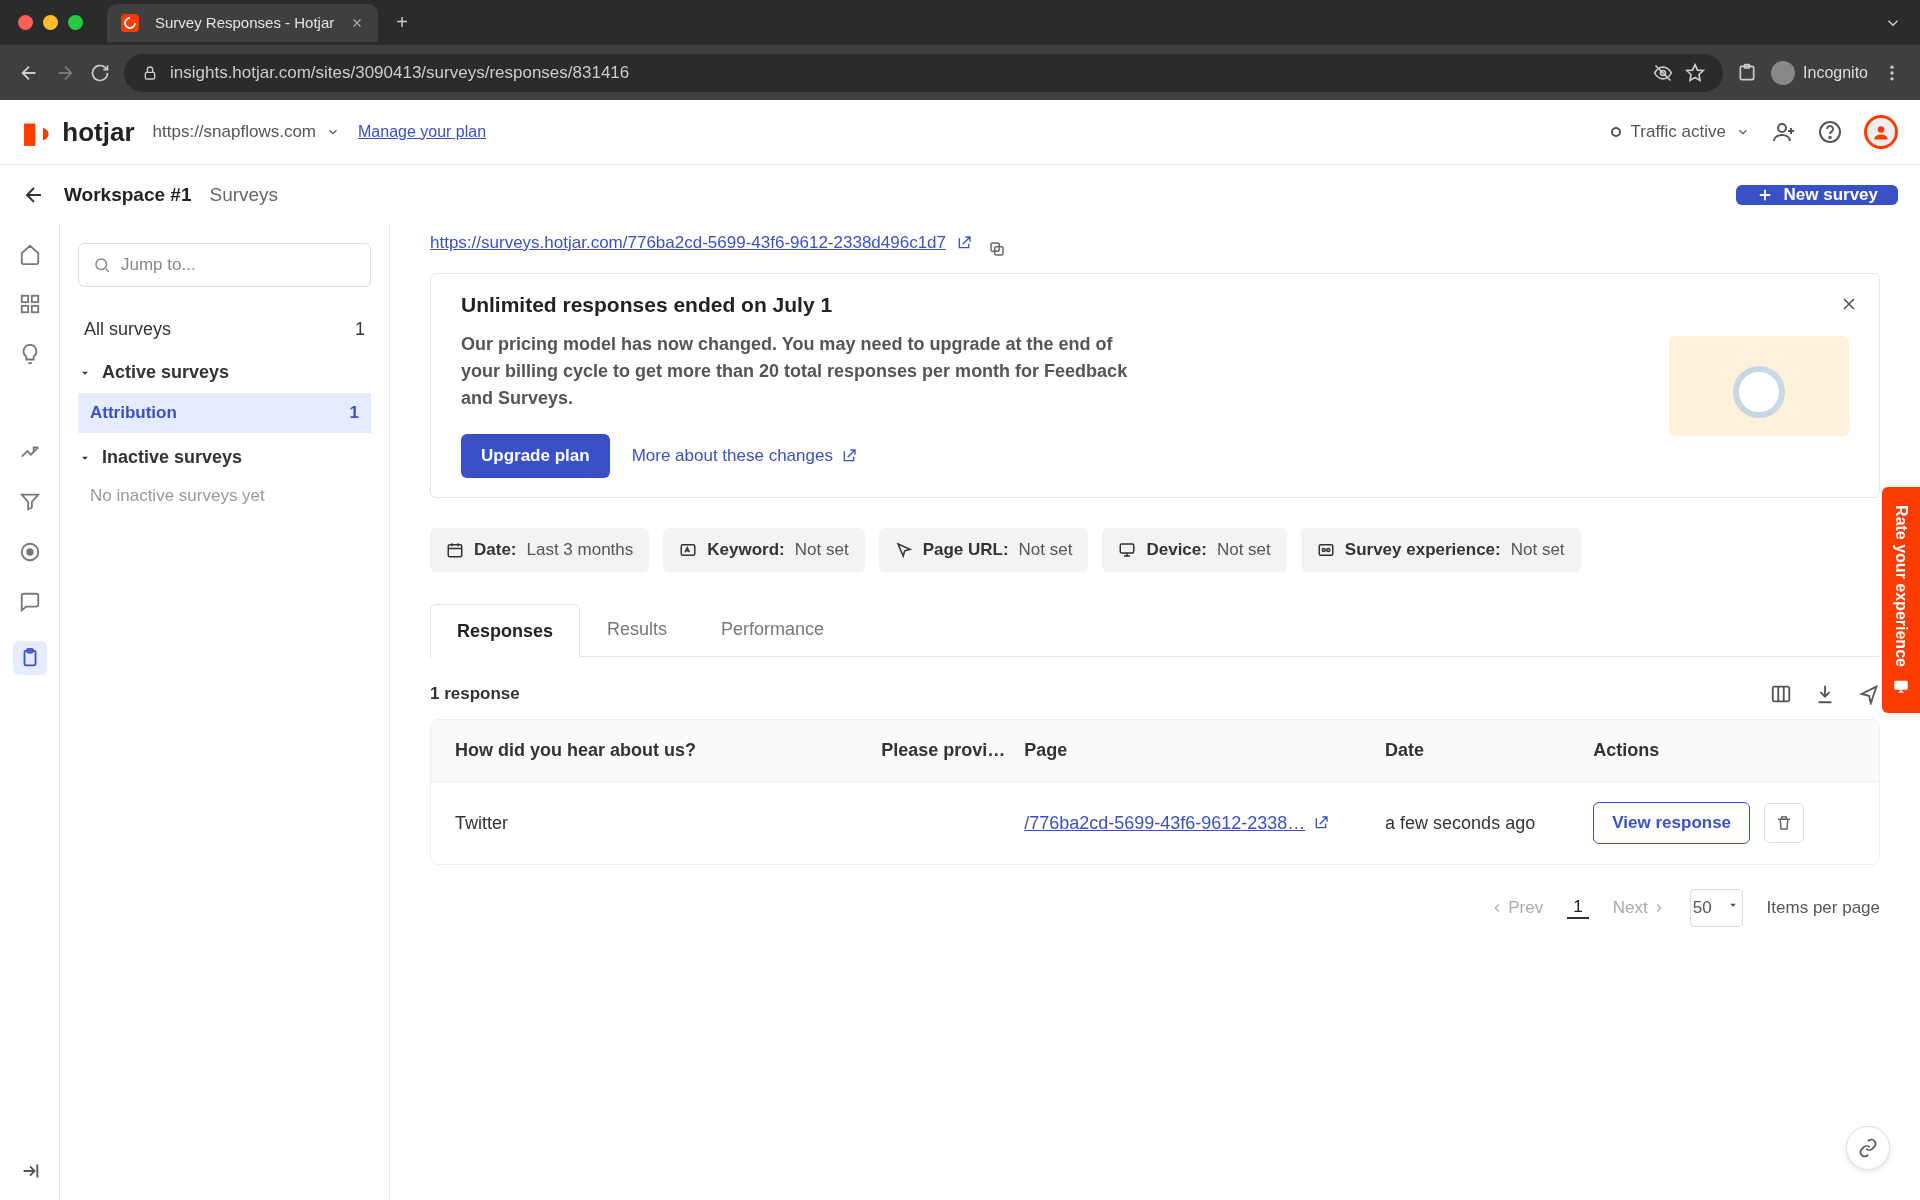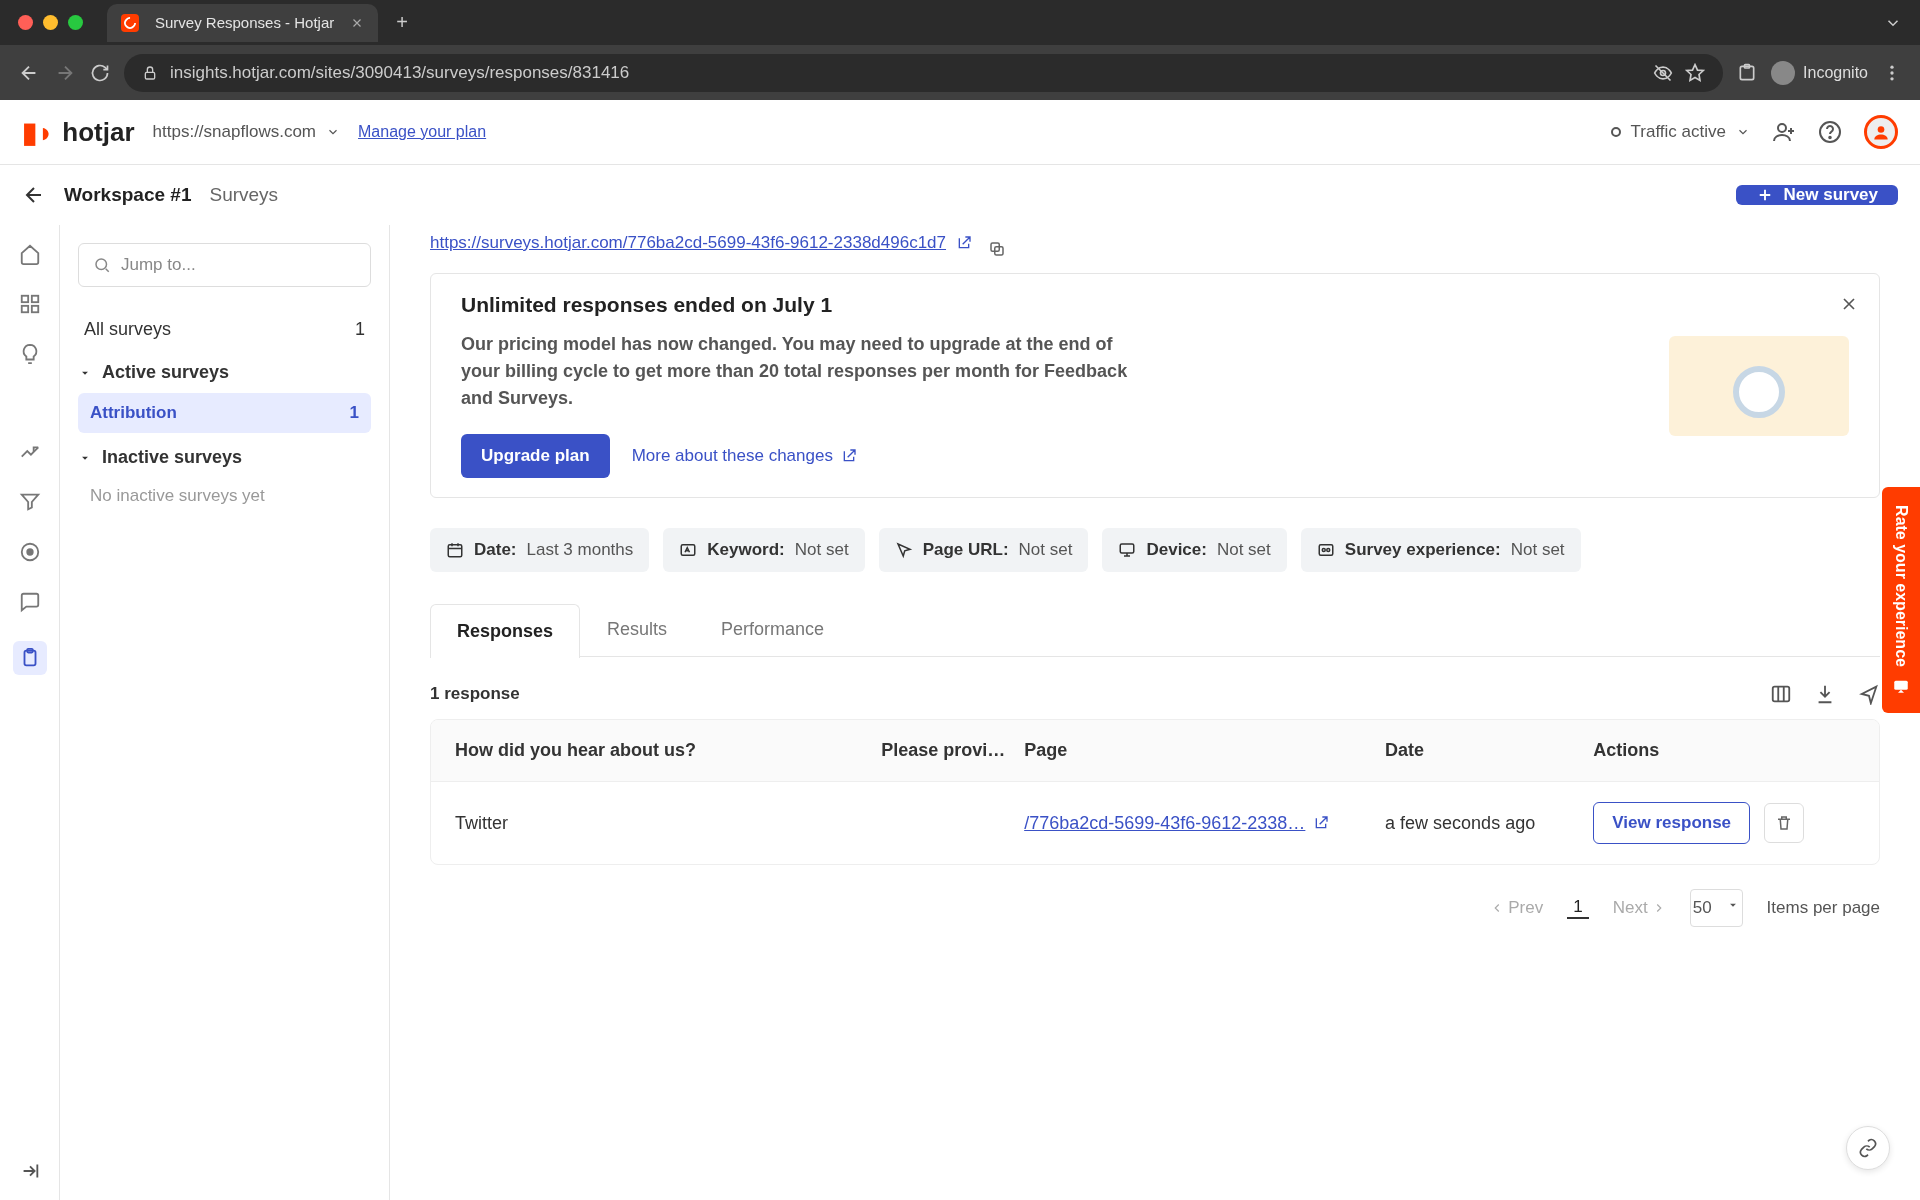--- a/index.html
+++ b/index.html
@@ -48,21 +48,21 @@
 .body { flex: 1; display: flex; overflow: hidden; }
 .icon-rail { width: 60px; border-right: 1px solid #e5e5e5; display: flex; flex-direction: column; align-items: center; padding-top: 18px; gap: 28px; }
 .rail-item { color: #777; cursor: pointer; display:flex; }
 .rail-item.active { color: #3a51c6; background: #e7ebff; border-radius: 6px; padding: 6px; }
 .rail-bottom { margin-top: auto; margin-bottom: 18px; color: #555; cursor: pointer; }
 
 .sidebar { width: 330px; border-right: 1px solid #e5e5e5; padding: 18px; }
 .jump { border: 1px solid #ddd; border-radius: 6px; height: 44px; display: flex; align-items: center; padding: 0 14px; gap: 10px; color: #888; font-size: 17px; margin-bottom: 24px; }
 .sb-row { display: flex; justify-content: space-between; font-size: 18px; color: #333; padding: 8px 6px; cursor: pointer; }
 .sb-group { display: flex; align-items: center; gap: 10px; font-weight: 700; color: #333; font-size: 18px; padding: 14px 0 10px; cursor: pointer; }
-.sb-item { display: flex; justify-content: space-between; padding: 10px 12px; border-radius: 6px; font-size: 17px; cursor: pointer; }
+.sb-item { display: flex; justify-content: space-between; padding: 10px 12px; border-radius: 0; font-size: 17px; cursor: pointer; }
 .sb-item.selected { background: #e7ebff; color: #3a51c6; font-weight: 700; }
 .sb-empty { color: #999; font-size: 17px; padding: 8px 12px; }
 
 .main { flex: 1; overflow: auto; padding: 0 40px 40px; position: relative; }
 .survey-link { color: #3a51c6; text-decoration: underline; font-size: 17px; display: inline-flex; align-items: center; gap: 10px; margin-bottom: 20px; margin-top: 8px; }
 .survey-link-row { display: flex; align-items: center; gap: 16px; }
 .copy-icon { color: #666; cursor: pointer; }
 
 .notice { border: 1px solid #e5e5e5; border-radius: 6px; padding: 19px 30px; margin-bottom: 30px; position: relative; display: flex; justify-content: space-between; gap: 30px;}
 .notice-title { font-weight: 700; font-size: 21px; color: #222; margin-bottom: 14px; }

